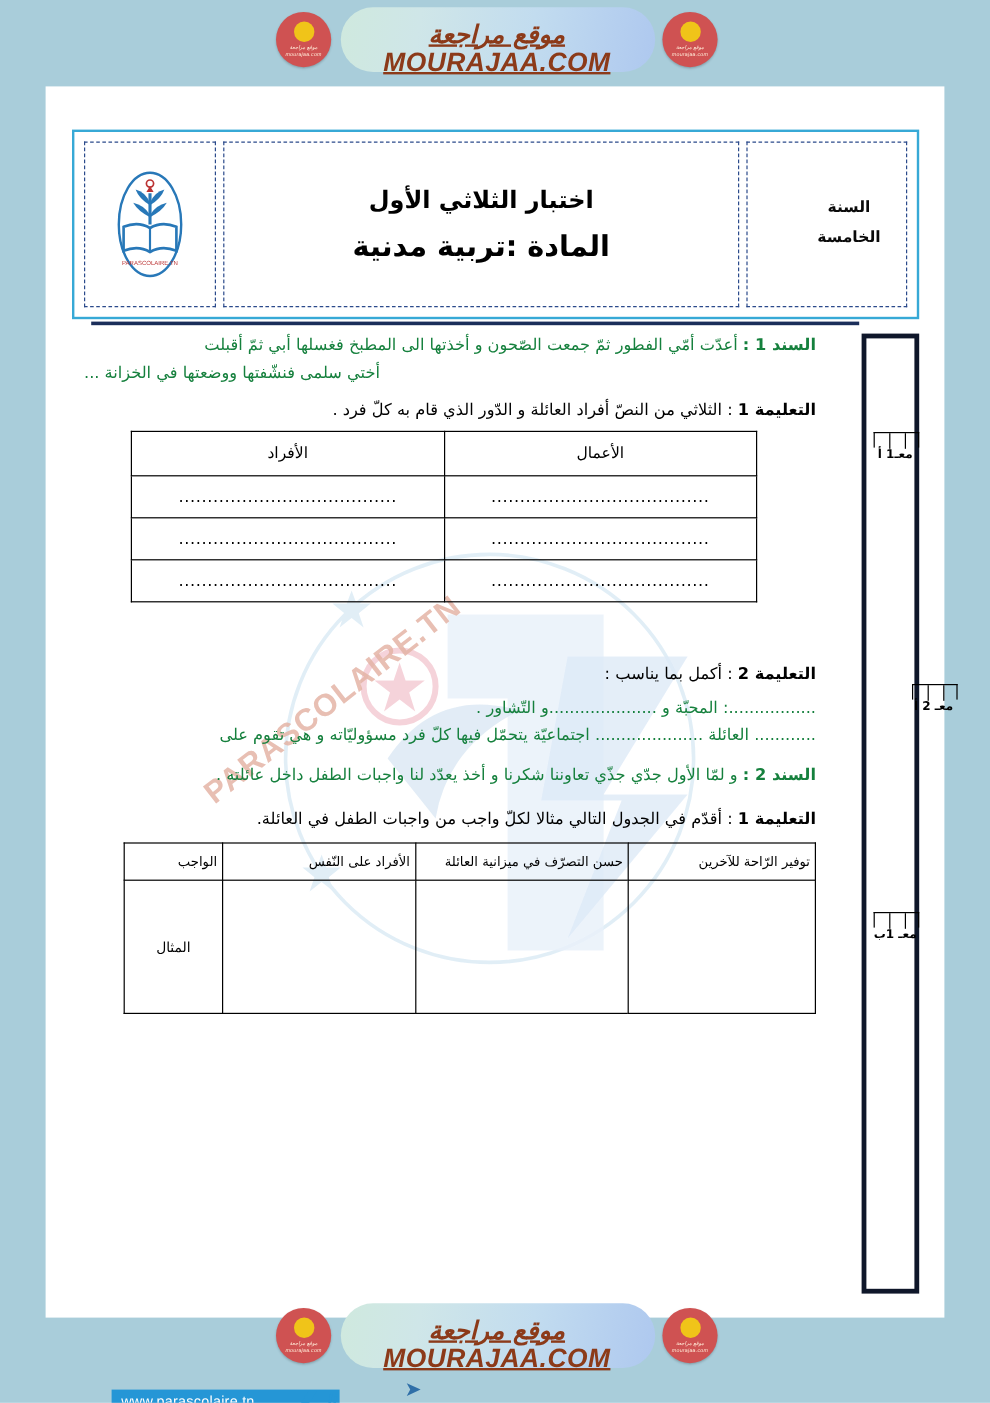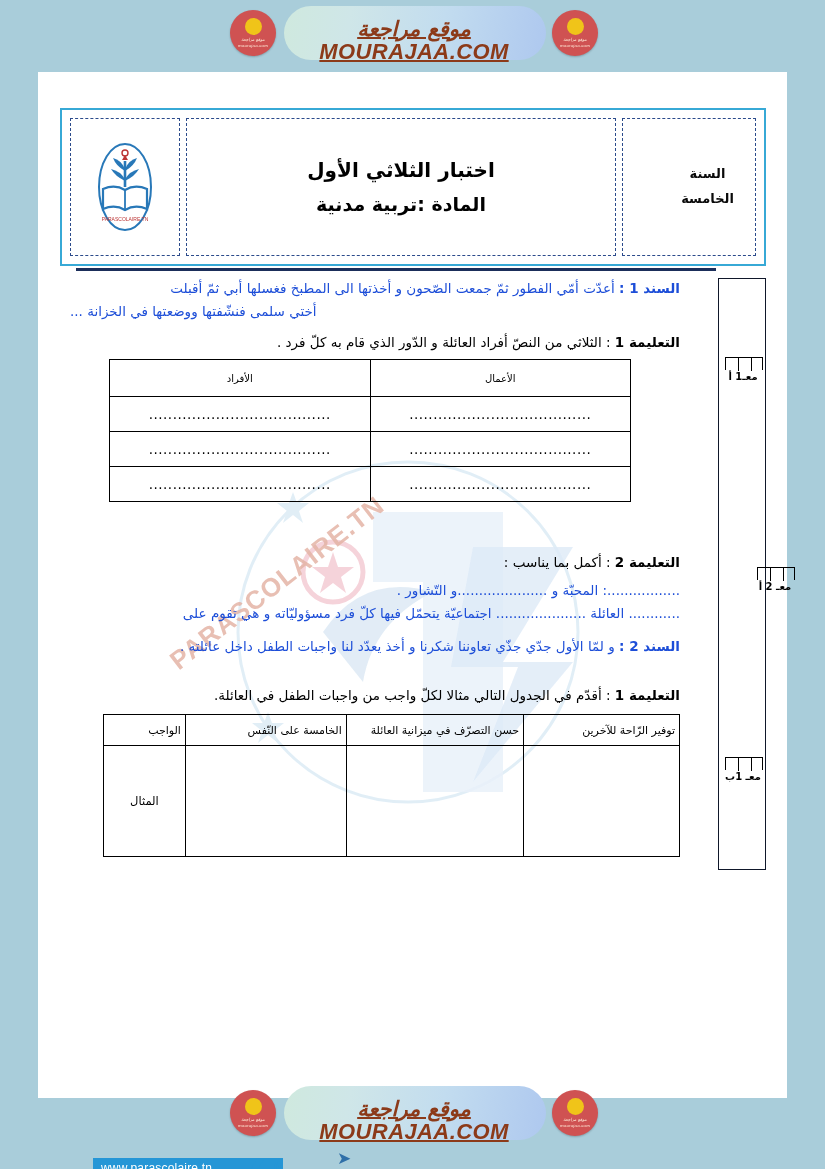--- a/index.html
+++ b/index.html
@@ -122,70 +122,70 @@
   .hdr-title{flex:1;}
   .hdr-logo{width:110px;}
   .year-txt{
     font-family:"DejaVu Sans", sans-serif;font-weight:bold;
     font-size:13px;color:#0a0a0a;line-height:1.9;text-align:center;margin-left:37px;
   }
   .title-txt{
     font-family:"DejaVu Sans", sans-serif;font-weight:bold;
     font-size:20px;color:#000;line-height:1.75;text-align:center;
   }
-  .title-txt .l2{font-size:19px;}
+  .title-txt .l2{font-size:24px;}
   .hdr-rule{
     position:absolute;left:38px;top:196px;width:640px;height:3px;
     background:#1b2e5a;z-index:6;
   }
 
   
   .content{
     position:absolute;left:22px;top:206px;width:620px;z-index:10;
     font-family:"DejaVu Sans", sans-serif;
   }
   .para{
-    font-size:13.5px;color:#1d4ed8;line-height:1.55;margin:0 0 2px 0;
+    font-size:13.5px;color:#15803d;line-height:1.55;margin:0 0 2px 0;
     text-align:justify;
   }
   .lbl{font-weight:bold;}
   .indent-line{text-align:left;padding-left:10px;}
 
   .q-line{
     font-size:13.5px;color:#000;line-height:1.6;margin:10px 0 6px 0;
     text-align:right;
   }
 
   
   table.sheet{
     border-collapse:collapse;background:transparent;
     font-family:"DejaVu Sans", sans-serif;
   }
   table.sheet td,table.sheet th{
     border:1px solid #000;font-weight:normal;color:#000;
   }
   .t1{width:522px;margin:6px auto 0 auto;}
-  .t1 th{height:34px;font-size:10px;}
+  .t1 th{height:34px;font-size:13px;}
   .t1 td{height:32px;font-size:13.5px;text-align:center;color:#111;letter-spacing:.5px;}
   .dots{font-size:13px;letter-spacing:1.2px;}
 
   .t2{width:577px;margin:8px 0 0 0;}
   .t2 th{font-size:11px;text-align:right;height:26px;padding:2px 4px;}
   .t2 td{font-size:11.5px;height:108px;vertical-align:middle;text-align:center;}
   .t2 .c-wajib{width:74px;}
   .t2 .c-nafs{width:155px;}
   .t2 .c-mizan{width:172px;}
   .t2 .c-raha{width:150px;}
 
   .fillline{letter-spacing:1px;}
 
   
   .margin-col{
-    position:absolute;left:680px;top:206px;width:48px;height:592px;
-    border:1px solid #0f172a;background:#fff;z-index:12;box-sizing:border-box;
+    position:absolute;left:680px;top:206px;width:48px;height:800px;
+    border:4px solid #0f172a;background:#fff;z-index:12;box-sizing:border-box;
   }
   .mark-group{position:absolute;left:4px;width:40px;}
   .mark-comb{
     position:relative;height:13px;width:38px;
     border-left:1px solid #000;border-right:1px solid #000;border-top:1px solid #000;
     box-sizing:border-box;
   }
   .mark-comb:before,.mark-comb:after{
     content:"";position:absolute;top:0;width:1px;height:13px;background:#000;
   }
@@ -294,31 +294,31 @@
     </p>
 
     <p class="para fillline">.................: المحبّة و .....................و التّشاور .</p>
     <p class="para fillline">............  العائلة ..................... اجتماعيّة يتحمّل فيها كلّ فرد مسؤوليّاته و هي تقوم على</p>
 
     <p class="para" style="margin-top:12px;">
       <span class="lbl">السند 2 :</span>
       <span>و لمّا الأول جدّي جذّي تعاوننا شكرنا و أخذ يعدّد لنا واجبات الطفل داخل عائلته .</span>
     </p>
 
-    <p class="q-line" style="margin-top:28px;">
+    <p class="q-line" style="margin-top:16px;">
       <span class="lbl">التعليمة 1</span>
       <span>: أقدّم في الجدول التالي مثالا لكلّ واجب من واجبات الطفل في العائلة.</span>
     </p>
 
     <table class="sheet t2">
       <thead>
         <tr>
           <th class="c-raha">توفير الرّاحة للآخرين</th>
           <th class="c-mizan">حسن التصرّف في ميزانية العائلة</th>
-          <th class="c-nafs">الخامسة على النّفس</th>
+          <th class="c-nafs">الأفراد على النّفس</th>
           <th class="c-wajib">الواجب</th>
         </tr>
       </thead>
       <tbody>
         <tr>
           <td></td>
           <td></td>
           <td></td>
           <td>المثال</td>
         </tr>

